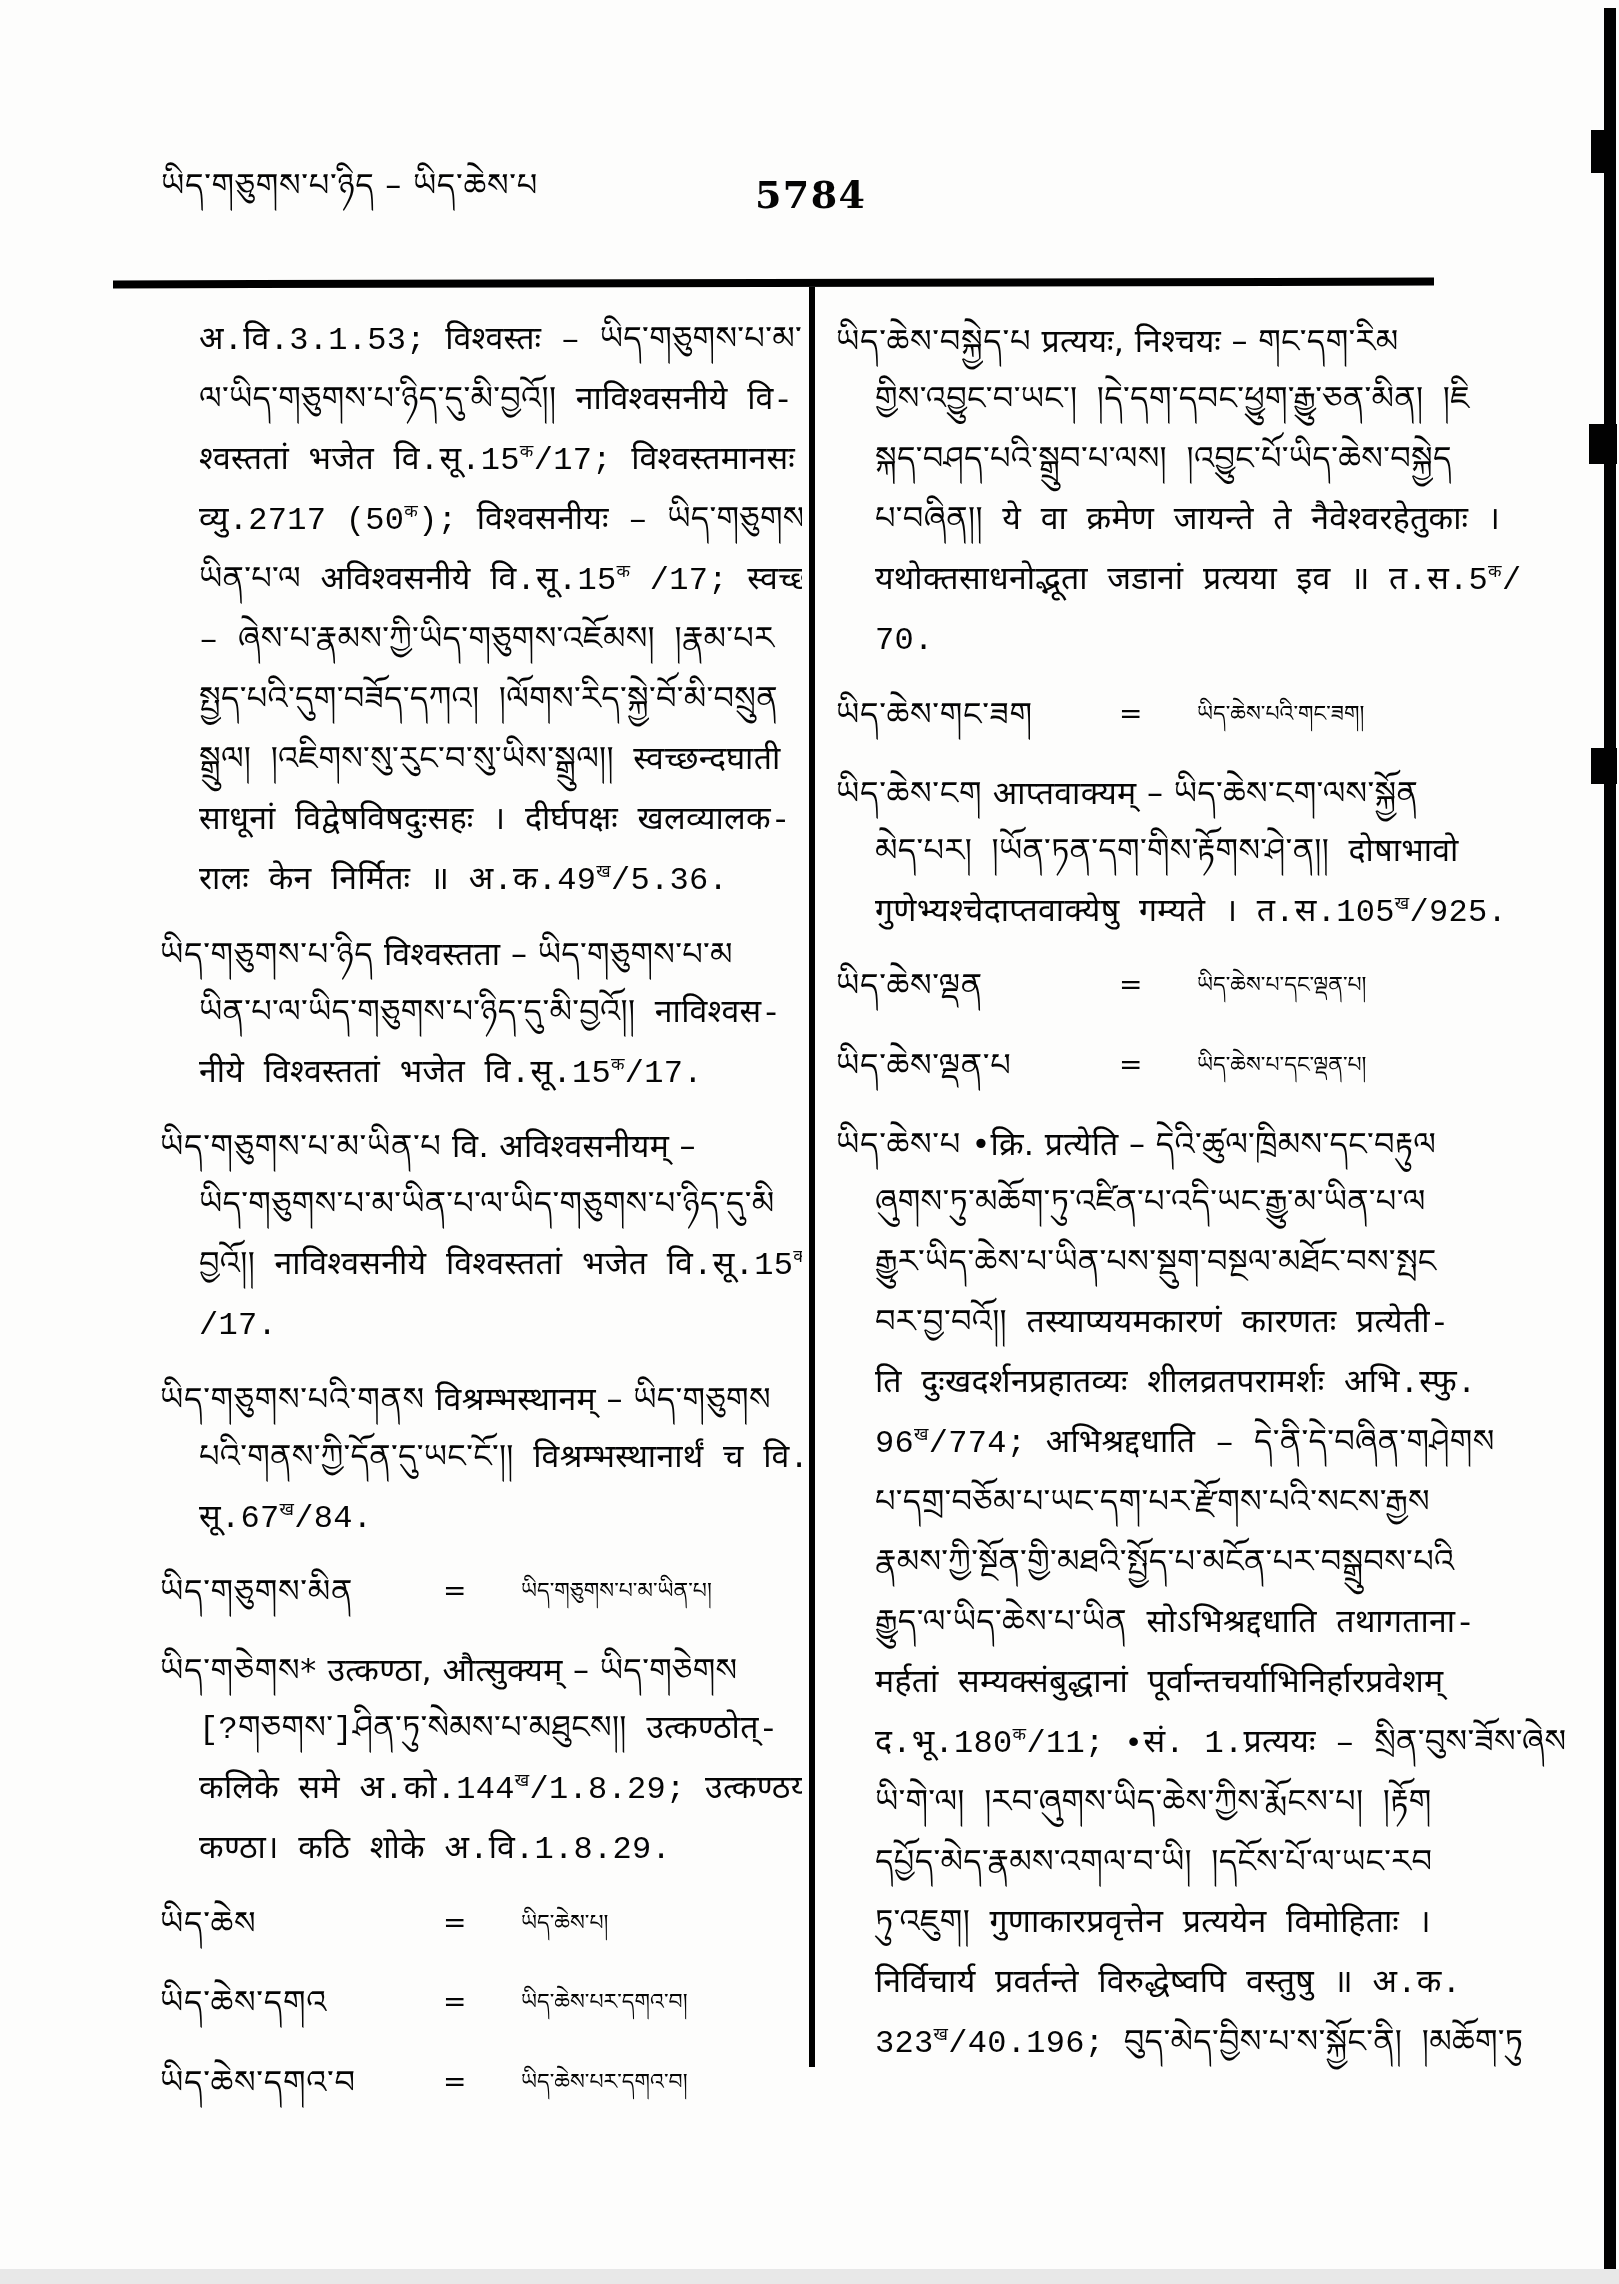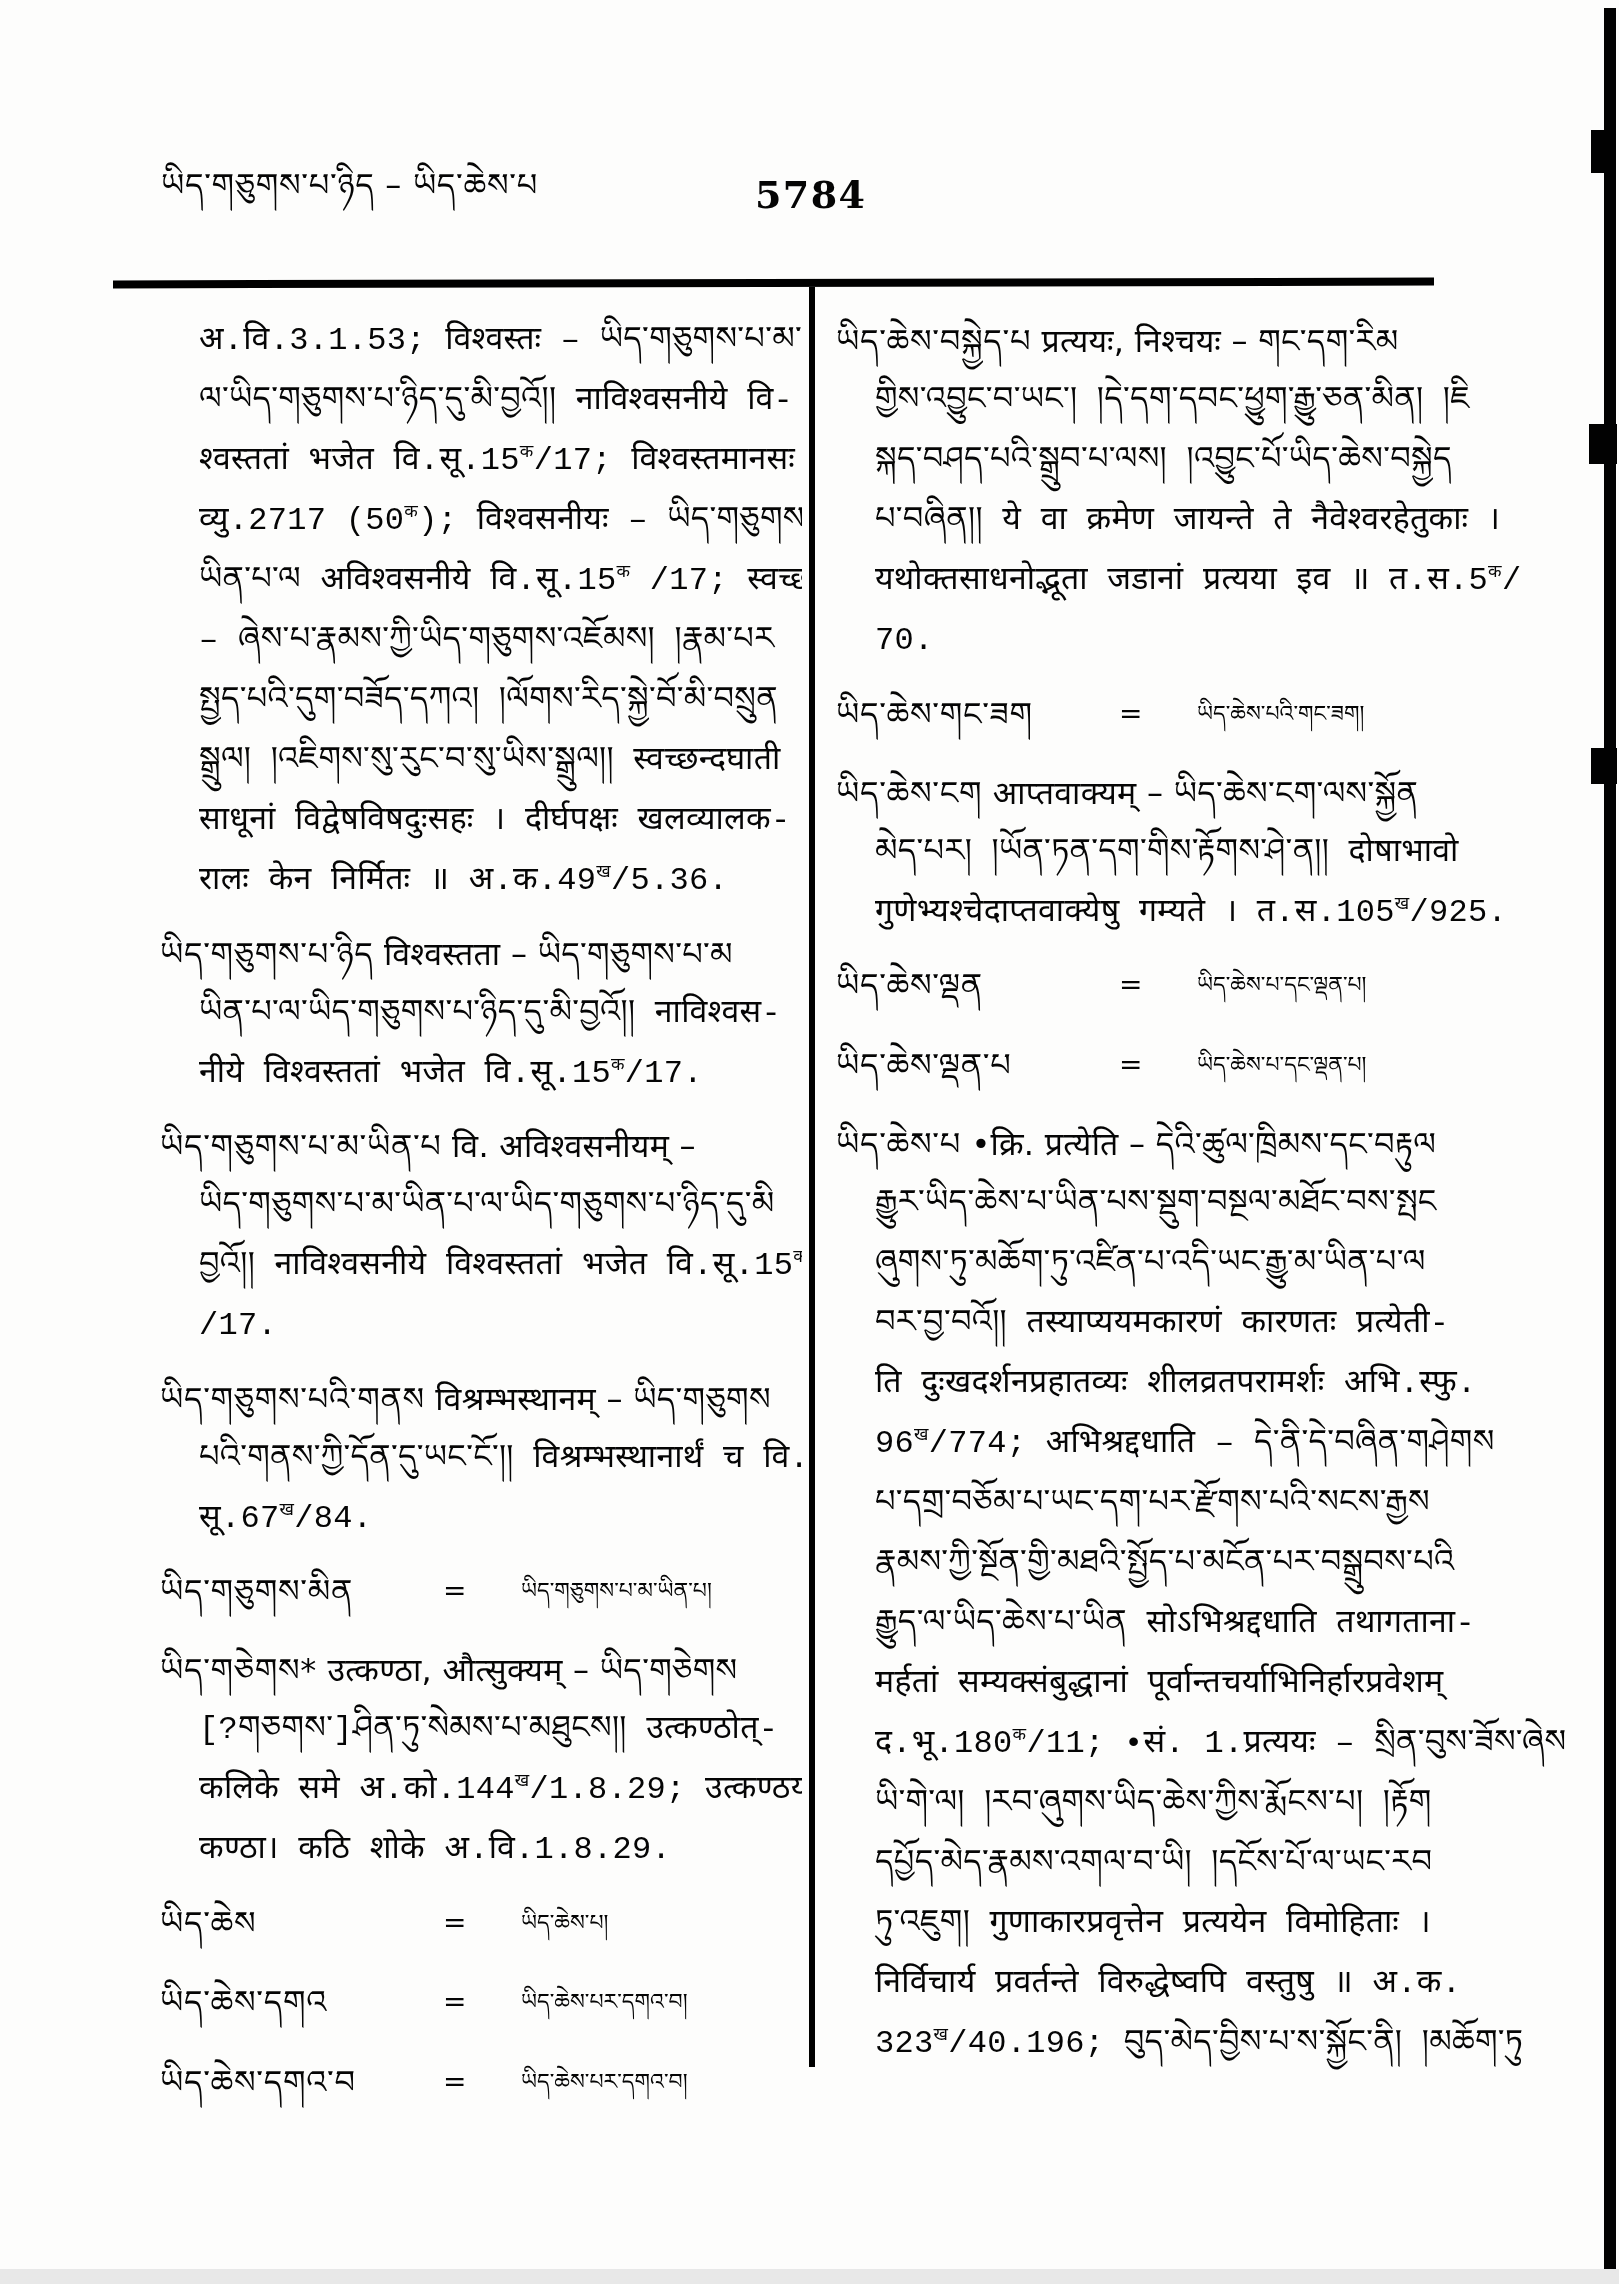--- a/index.html
+++ b/index.html
@@ -146,22 +146,22 @@
         <span class="sign">=</span>
         <span class="def">ཡིད་ཆེས་པ་དང་ལྡན་པ།</span>
       </div>
       <div class="eqrow">
         <span class="hw">ཡིད་ཆེས་ལྡན་པ</span>
         <span class="sign">=</span>
         <span class="def">ཡིད་ཆེས་པ་དང་ལྡན་པ།</span>
       </div>
       <div class="block">
         <div class="line first"><span class="hw">ཡིད་ཆེས་པ</span><span> •क्रि. प्रत्येति – དེའི་ཚུལ་ཁྲིམས་དང་བརྟུལ</span></div>
+        <div class="line cont">ཞུགས་ཏུ་མཆོག་ཏུ་འཛིན་པ་འདི་ཡང་རྒྱུ་མ་ཡིན་པ་ལ</div>
         <div class="line cont">རྒྱུར་ཡིད་ཆེས་པ་ཡིན་པས་སྡུག་བསྔལ་མཐོང་བས་སྤང</div>
-        <div class="line cont">ཞུགས་ཏུ་མཆོག་ཏུ་འཛིན་པ་འདི་ཡང་རྒྱུ་མ་ཡིན་པ་ལ</div>
         <div class="line cont">བར་བྱ་བའོ།། तस्याप्ययमकारणं कारणतः प्रत्येती-</div>
         <div class="line cont">ति दुःखदर्शनप्रहातव्यः शीलव्रतपरामर्शः अभि.स्फु.</div>
         <div class="line cont">96<sup>ख</sup>/774; अभिश्रद्दधाति – དེ་ནི་དེ་བཞིན་གཤེགས</div>
         <div class="line cont">པ་དགྲ་བཅོམ་པ་ཡང་དག་པར་རྫོགས་པའི་སངས་རྒྱས</div>
         <div class="line cont">རྣམས་ཀྱི་སྔོན་གྱི་མཐའི་སྤྱོད་པ་མངོན་པར་བསྒྲུབས་པའི</div>
         <div class="line cont">རྒྱུད་ལ་ཡིད་ཆེས་པ་ཡིན सोऽभिश्रद्दधाति तथागताना-</div>
         <div class="line cont">मर्हतां सम्यक्संबुद्धानां पूर्वान्तचर्याभिनिर्हारप्रवेशम्</div>
         <div class="line cont">द.भू.180<sup>क</sup>/11; •सं. 1.प्रत्ययः – སྲིན་བུས་ཟོས་ཞེས</div>
         <div class="line cont">ཡི་གེ་ལ། །རབ་ཞུགས་ཡིད་ཆེས་ཀྱིས་རྨོངས་པ། །རྟོག</div>
         <div class="line cont">དཔྱོད་མེད་རྣམས་འགལ་བ་ཡི། །དངོས་པོ་ལ་ཡང་རབ</div>

